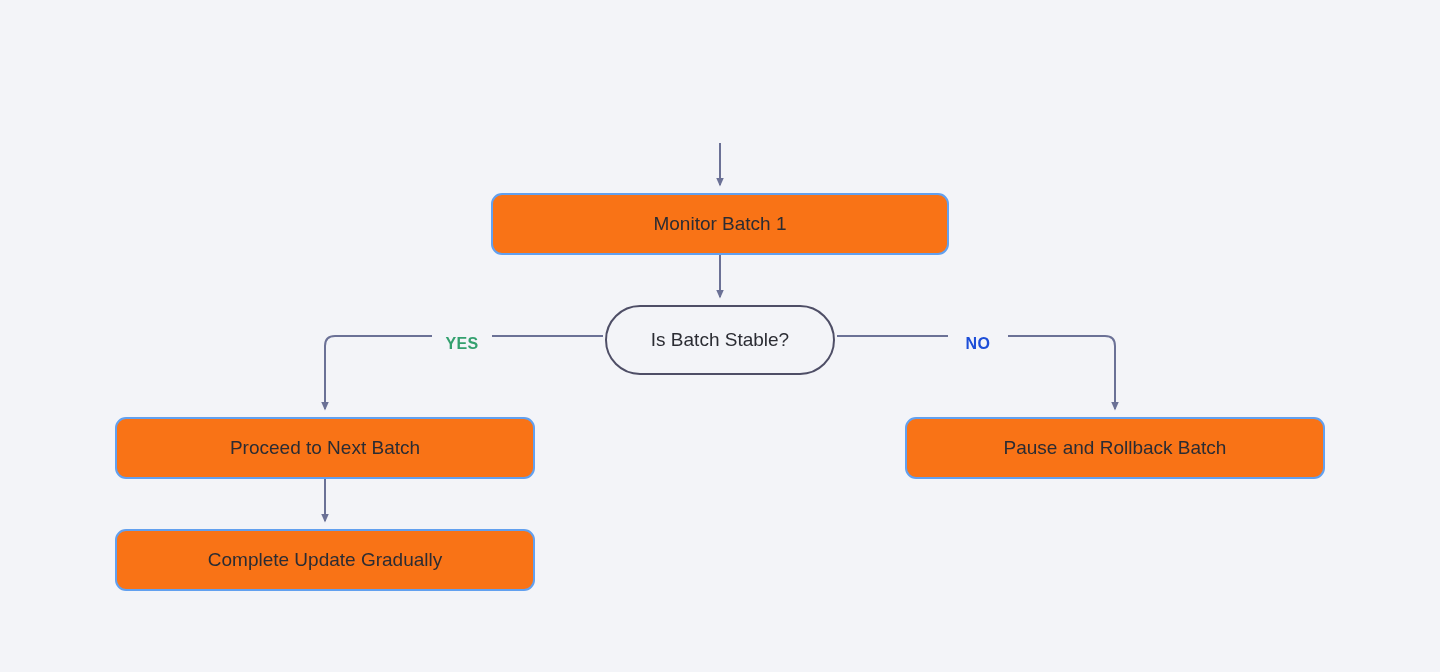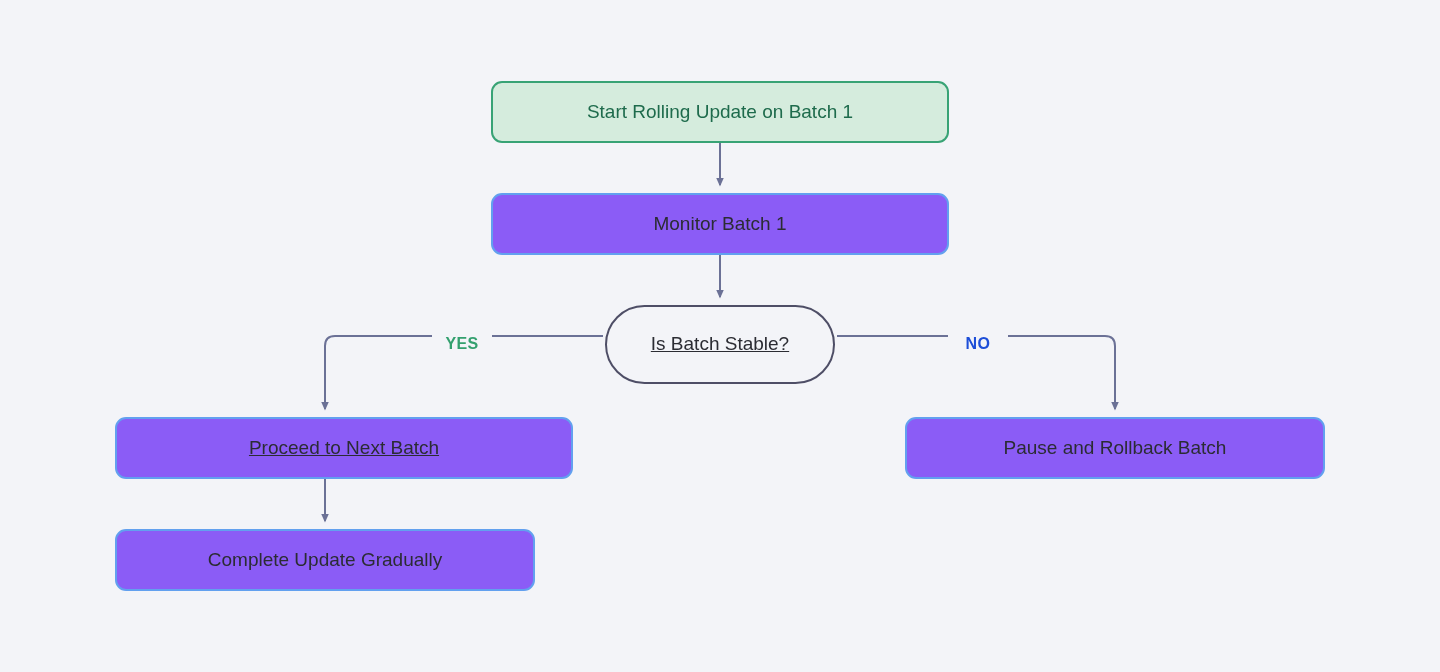--- a/index.html
+++ b/index.html
@@ -30,21 +30,21 @@
     position: absolute;
     box-sizing: border-box;
     display: flex;
     align-items: center;
     justify-content: center;
     text-align: center;
     line-height: 1.2;
   }
   .node-process {
     border: 2px solid #62a0ef;
-    background: #8b5cf6;
+    background: #f97316;
     border-radius: 11px;
     color: #2b2c33;
     font-size: 19px;
   }
   .node-start {
     border: 2px solid #38a375;
     background: #d5ecdd;
     border-radius: 11px;
     color: #1e6b4c;
     font-size: 19px;
@@ -88,33 +88,30 @@
 
     <path d="M720,255 L720,297" stroke="#6b7196" stroke-width="2" fill="none" marker-end="url(#arrowhead)"></path>
 
     <path d="M603,336 L335,336 Q325,336 325,346 L325,409" stroke="#6b7196" stroke-width="2" fill="none" marker-end="url(#arrowhead)"></path>
 
     <path d="M837,336 L1105,336 Q1115,336 1115,346 L1115,409" stroke="#6b7196" stroke-width="2" fill="none" marker-end="url(#arrowhead)"></path>
 
     <path d="M325,479 L325,521" stroke="#6b7196" stroke-width="2" fill="none" marker-end="url(#arrowhead)"></path>
   </svg>
 
-  <div class="node node-start" style="left:491px; top:81px; width:458px; height:62px;">
-    <span>Start Rolling Update on Batch 1</span>
-  </div>
 
   <div class="node node-process" style="left:491px; top:193px; width:458px; height:62px;">
     <span>Monitor Batch 1</span>
   </div>
 
-  <div class="node node-decision" style="left:605px; top:305px; width:230px; height:79px;text-decoration:underline;">
+  <div class="node node-decision" style="left:605px; top:305px; width:230px; height:70px;">
     <span>Is Batch Stable?</span>
   </div>
 
-  <div class="node node-process" style="left:115px; top:417px; width:458px; height:62px;text-decoration:underline;">
+  <div class="node node-process" style="left:115px; top:417px; width:420px; height:62px;">
     <span>Proceed to Next Batch</span>
   </div>
 
   <div class="node node-process" style="left:905px; top:417px; width:420px; height:62px;">
     <span>Pause and Rollback Batch</span>
   </div>
 
   <div class="node node-process" style="left:115px; top:529px; width:420px; height:62px;">
     <span>Complete Update Gradually</span>
   </div>

